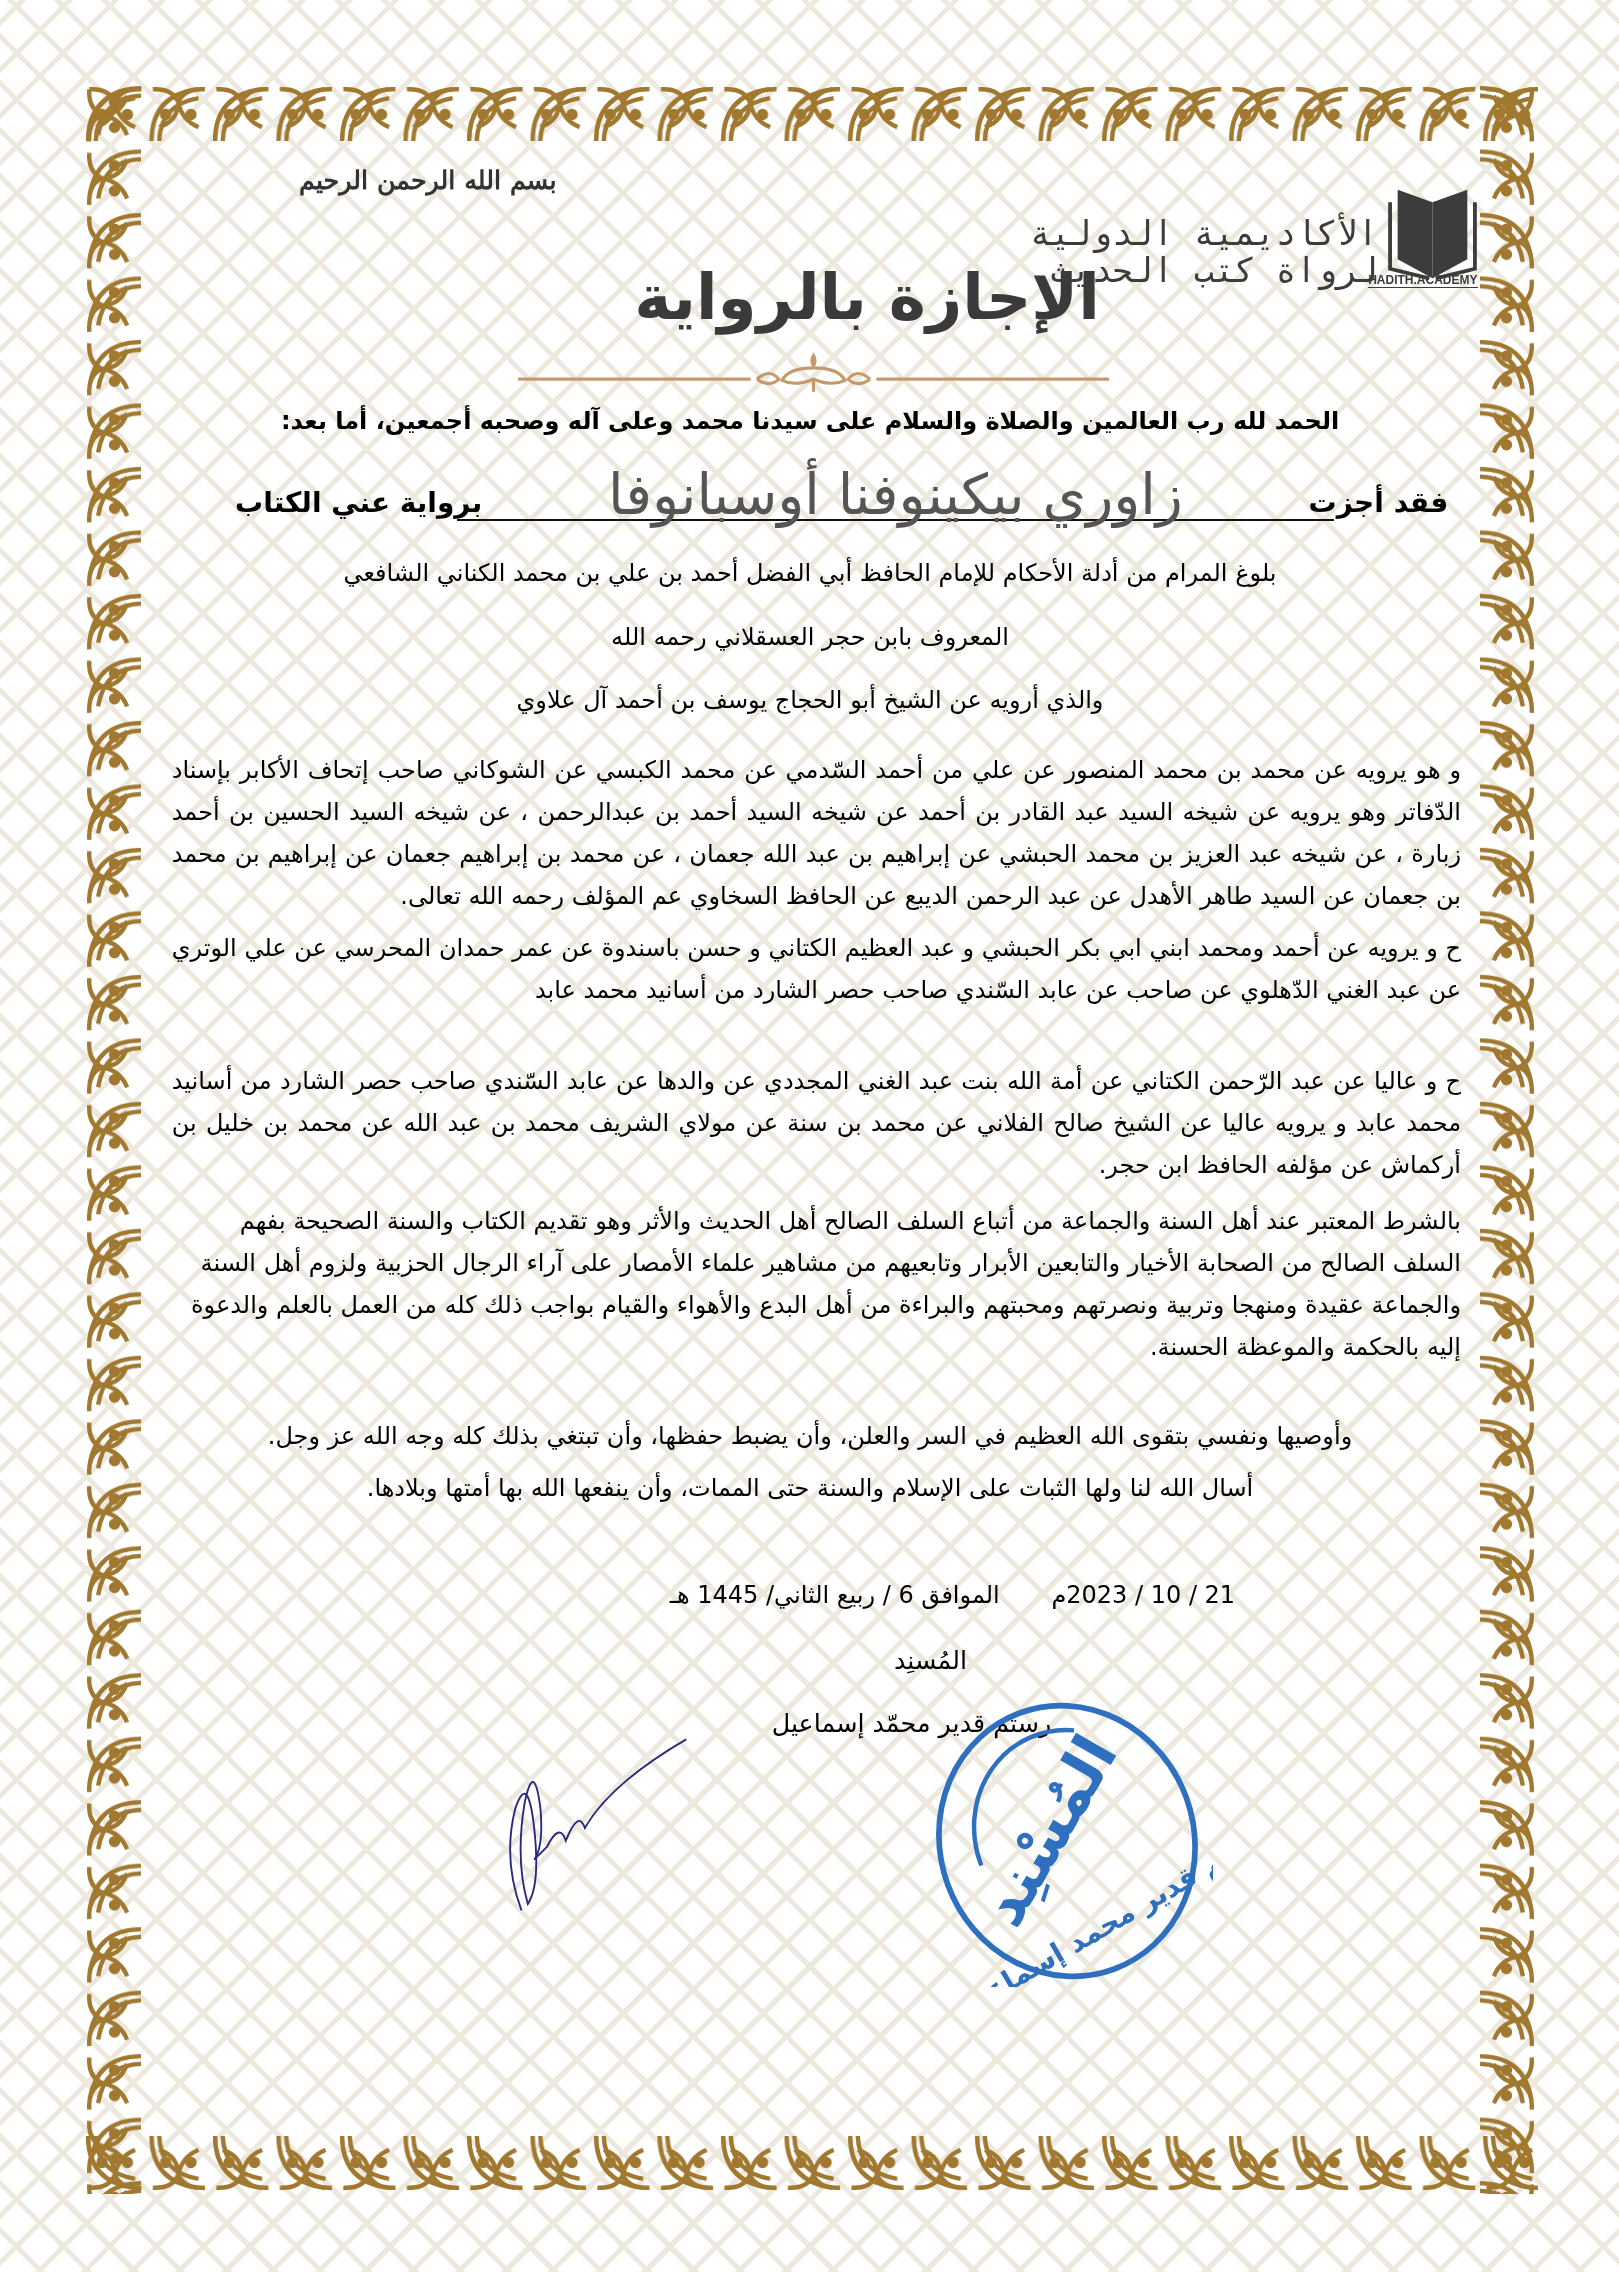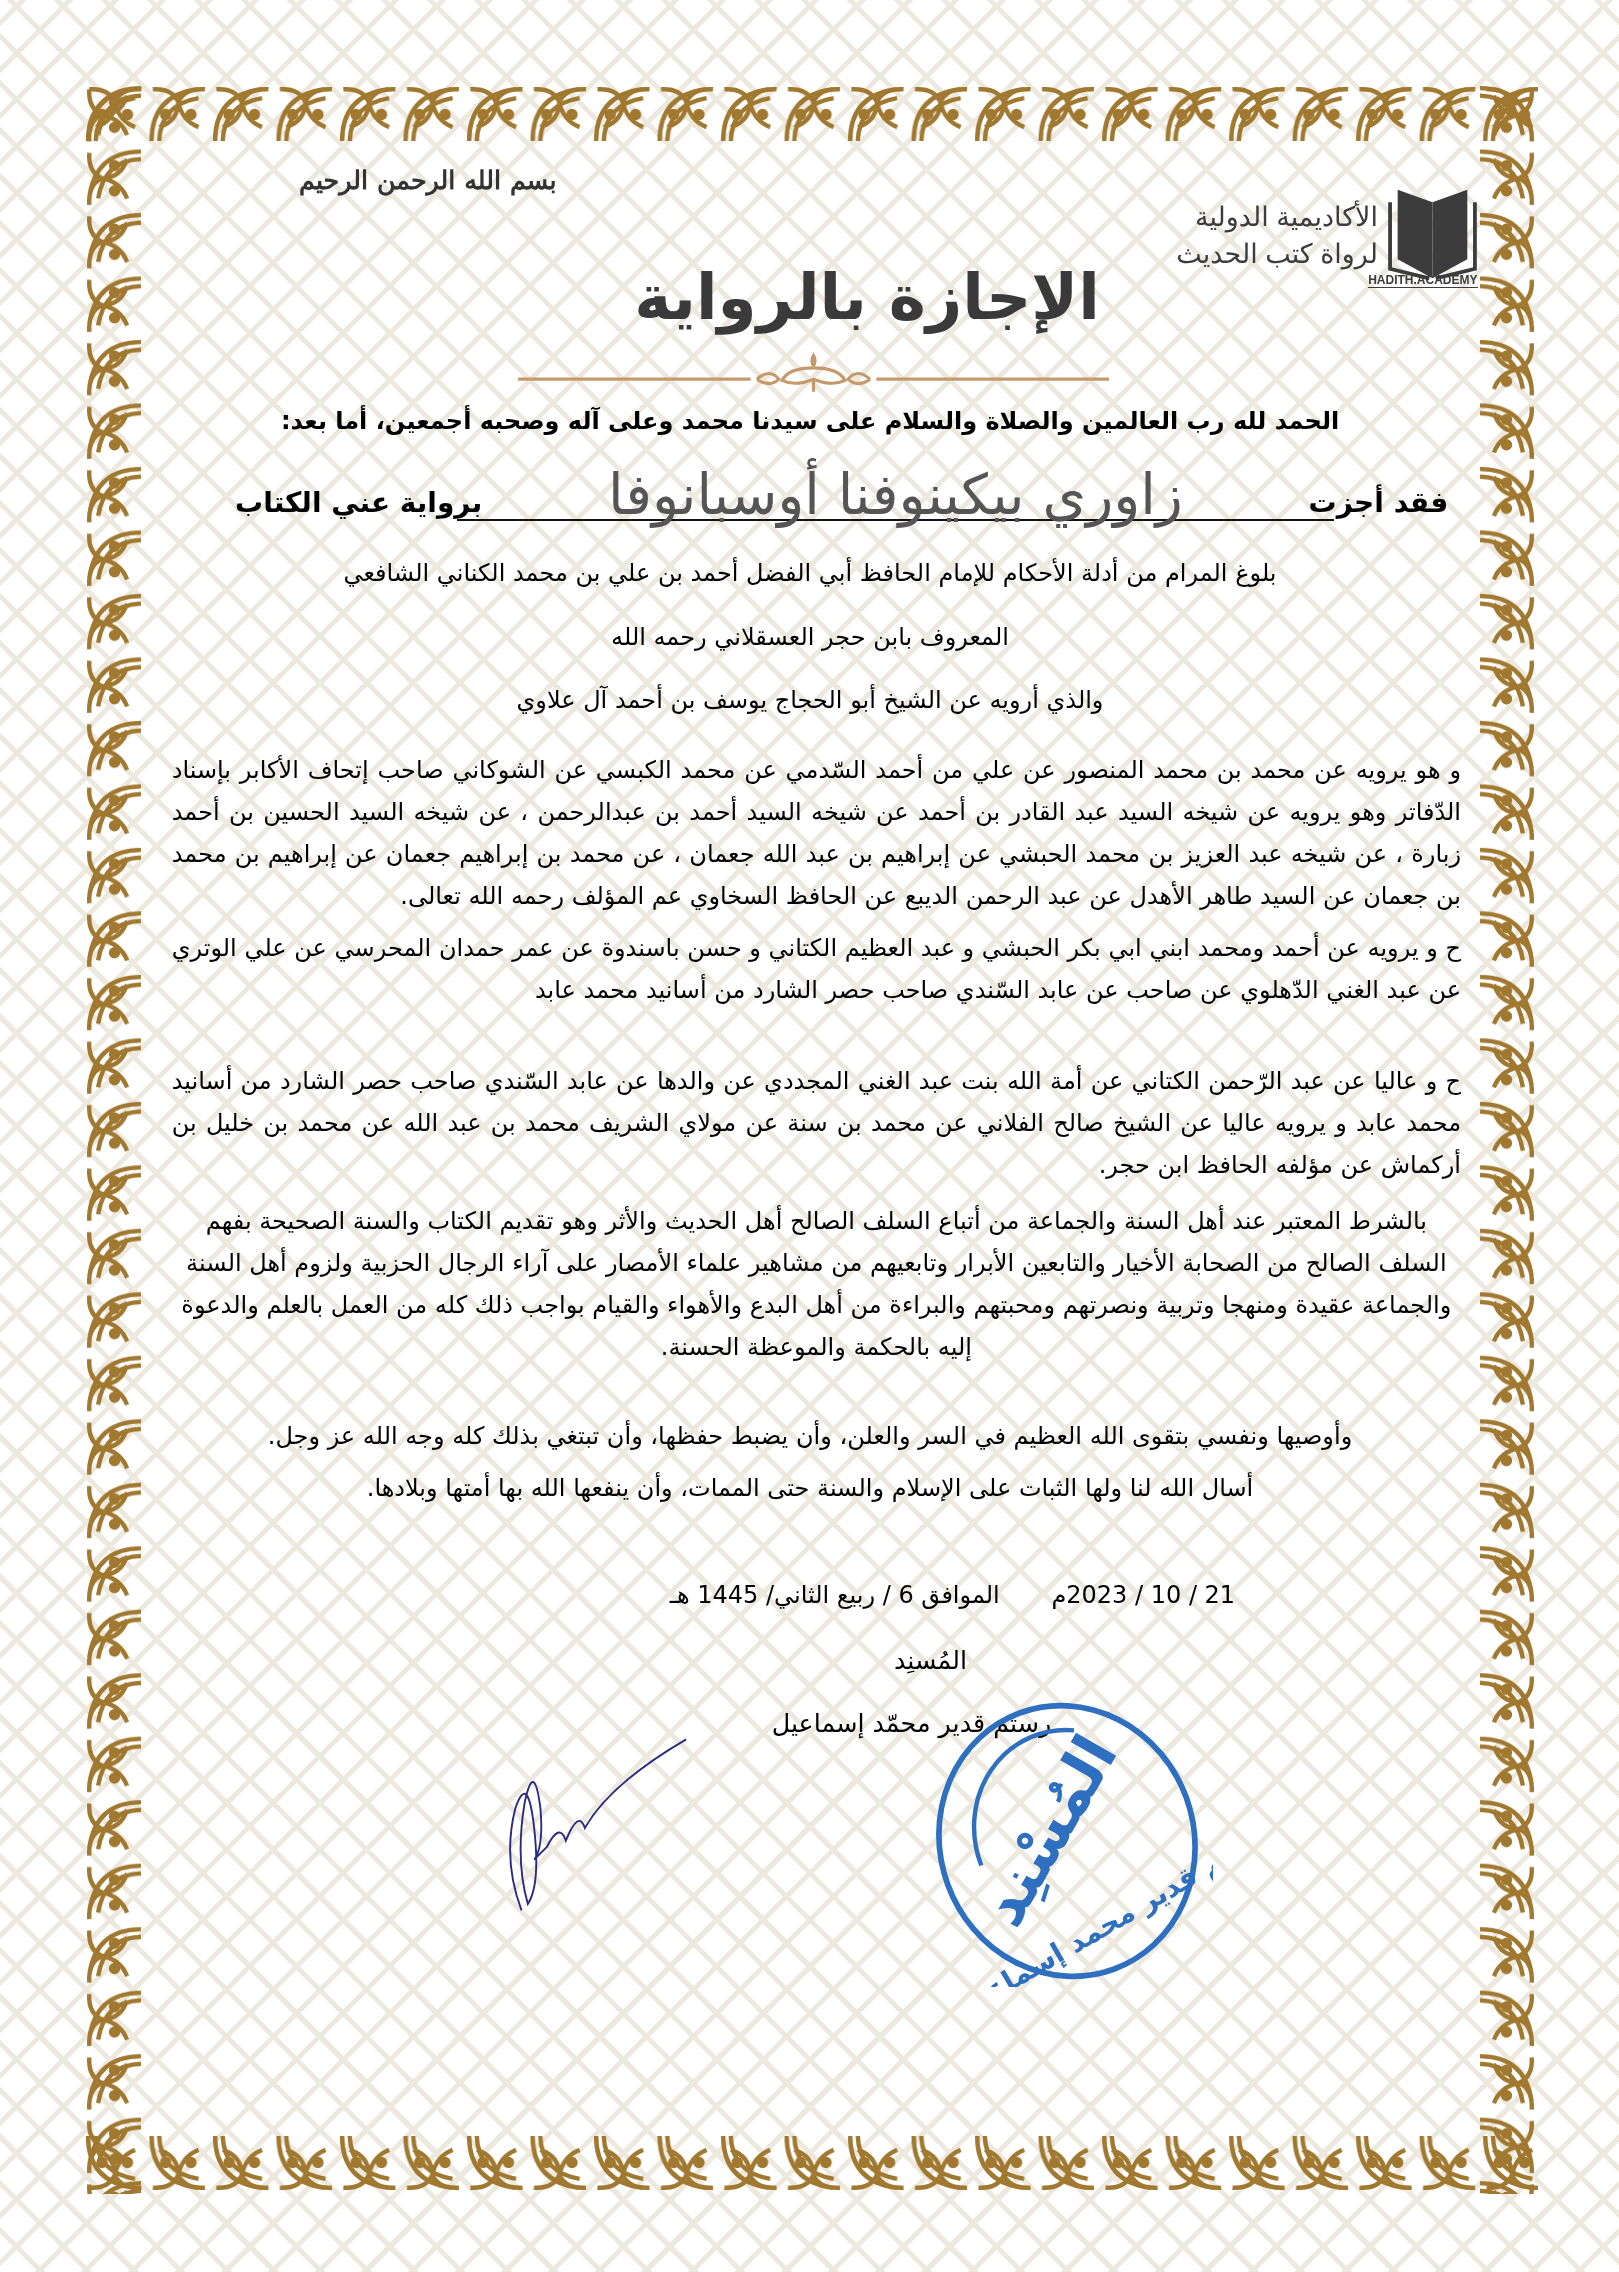--- a/index.html
+++ b/index.html
@@ -31,22 +31,22 @@
 
   .content {
     position:absolute; left:159px; top:146px; width:1302px; height:1968px;
     direction:rtl;
   }
 
   
   .logo { position:absolute; right:-19px; top:32px; width:286px; height:127px; direction:rtl; }
   .logo-mark { position:absolute; right:0; top:5.1px; width:95px; height:102px; }
   .logo-name {
-    position:absolute; right:102px; top:21px; font-size:27px; line-height:37px;
-    color:#3c3c3c; white-space:nowrap; font-family:Liberation Sans, sans-serif; text-align:right;
+    position:absolute; right:102px; top:40px; font-size:34px; line-height:37px;
+    color:#3c3c3c; white-space:nowrap; font-family:Liberation Mono, monospace; text-align:right;
   }
   .logo-en {
     position:absolute; right:2.5px; top:95px; font-size:12px; font-weight:bold; color:#3c3c3c;
     direction:ltr; letter-spacing:0; border-bottom:1.9px solid #3c3c3c; font-family:"Liberation Sans", sans-serif;
   }
 
   .basmala {
     position:absolute; left:0; right:0; top:19px; text-align:left;
     font-size:25.4px; font-weight:bold; color:#333;
     font-family:"DejaVu Serif", serif;
@@ -74,21 +74,21 @@
     font-size:56px; font-weight:normal; color:#555; line-height:70px;
     font-family:"DejaVu Sans", sans-serif;
   }
 
   .book1 { top:406px; }
   .book2 { top:470px; }
   .book3 { top:533px; }
   .chain1 { top:603px; left:12.7px; right:0; }
   .chain2 { top:781px; left:12.7px; right:0; }
   .chain3 { top:914px; left:12.7px; right:0; }
-  .cond { top:1054px; left:12.7px; right:0; }
+  .cond { top:1054px; left:12.7px; right:0;text-align:right; }
   .advice { top:1257px;margin-top:12px; }
   .prayer { top:1321px; }
 
   .date { position:absolute; top:1435px; left:0; right:0; text-align:center; font-size:24px; font-weight:normal; padding-left:241px; direction:rtl; }
   .date span { margin-left:44px; }
   .musnid-lbl { position:absolute; top:1499px; left:0; right:0; text-align:center; font-size:25.4px; padding-left:241px; }
   .musnid-name { position:absolute; top:1562px; left:0; right:0; text-align:center; font-size:25.4px; padding-left:203px; }
 
   .signature { position:absolute; left:337px; top:1587px; width:203px; height:190px; }
   .stamp { position:absolute; left:762px; top:1549px; width:292px; height:292px; }

